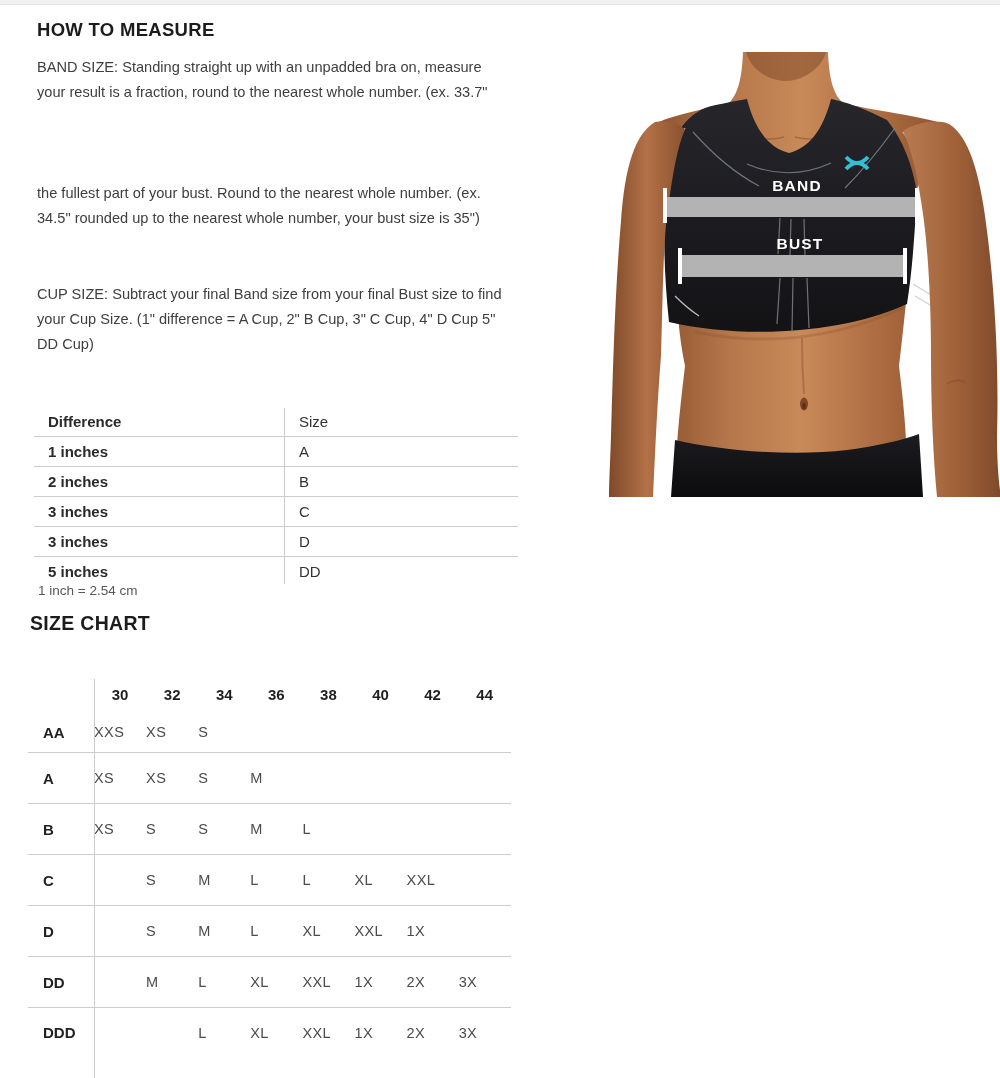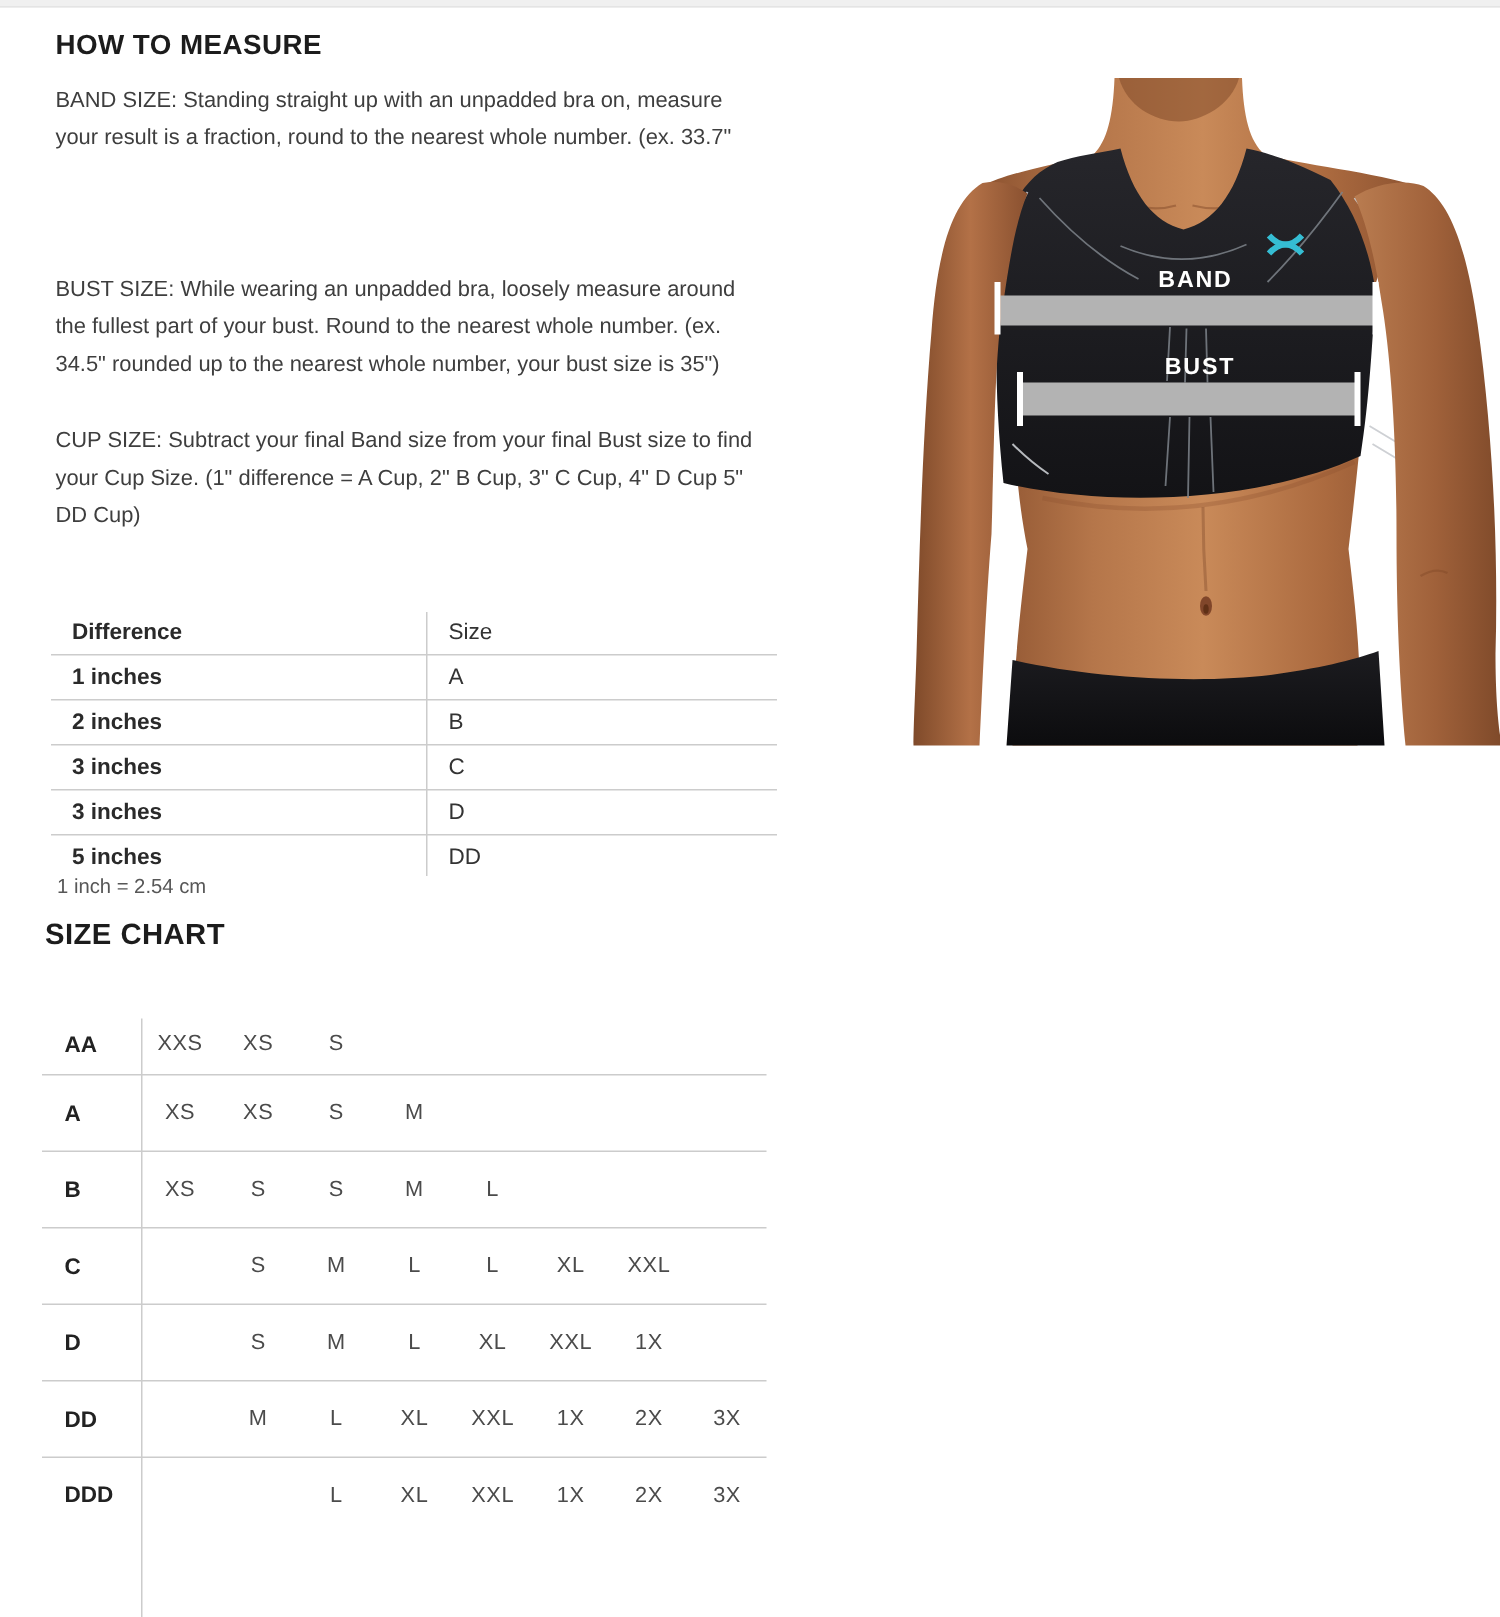--- a/index.html
+++ b/index.html
@@ -32,42 +32,41 @@
     border-bottom:1px solid #ccc;font-weight:700;font-size:15px;color:#1f1f1f;}
   .sc-head .sc-cup{padding-left:15px;}
   .sc-head .sc-bustlabel{padding-left:13px;}
   .sc-nums{display:grid;grid-template-columns:66px repeat(8,52.1px);height:36px;align-items:center;
     font-weight:700;font-size:15px;color:#1f1f1f;}
   .sc-nums div{text-align:center;}
   .sc-nums .blank{text-align:left;}
   .sc-row{display:grid;grid-template-columns:66px repeat(8,52.1px);align-items:center;
     border-bottom:1px solid #ccc;font-size:14.5px;color:#4b4b4b;}
   .sc-row .sc-label{padding-left:15px;font-weight:700;color:#222;font-size:15px;}
-  .sc-cell{text-align:center;letter-spacing:.4px;}
+  .sc-cell{text-align:left;letter-spacing:.4px;}
   .h40{height:40px;} .h50{height:50px;} .h49{height:49px;border-bottom:none;}
   .sc-vline{position:absolute;left:66px;top:3px;height:399px;width:1px;background:#ccc;}
 
   
   .figure{position:absolute;left:597px;top:36px;width:420px;height:464px;}
   .band-text{font-family:"Liberation Sans",sans-serif;font-size:15.5px;font-weight:700;
     letter-spacing:1.2px;fill:#fff;stroke:rgba(45,42,38,.4);stroke-width:.7;paint-order:stroke;}
 </style>
 </head>
 <body>
 
 <div class="topbar"></div>
 
 <div class="h-main">HOW TO MEASURE</div>
 
 <div class="para" id="p1">
   <div>BAND SIZE: Standing straight up with an unpadded bra on, measure</div>
   <div>your result is a fraction, round to the nearest whole number. (ex. 33.7"</div>
 </div>
 <div class="para" id="p2">
-  <div>BUST SIZE: While wearing an unpadded bra, loosely measure around</div>
   <div>the fullest part of your bust. Round to the nearest whole number. (ex.</div>
   <div>34.5" rounded up to the nearest whole number, your bust size is 35")</div>
 </div>
 <div class="para" id="p3">
   <div>CUP SIZE: Subtract your final Band size from your final Bust size to find</div>
   <div>your Cup Size. (1" difference = A Cup, 2" B Cup, 3" C Cup, 4" D Cup 5"</div>
   <div>DD Cup)</div>
 </div>
 
 <div class="diff">
@@ -97,20 +96,31 @@
     <div class="c2">DD</div>
   </div>
 </div>
 
 <div class="note">1 inch = 2.54 cm</div>
 
 <div class="h-size">SIZE CHART</div>
 
 <div class="sc">
   <div class="sc-vline"></div>
+  <div class="sc-nums">
+    <div class="blank"></div>
+    <div>30</div>
+    <div>32</div>
+    <div>34</div>
+    <div>36</div>
+    <div>38</div>
+    <div>40</div>
+    <div>42</div>
+    <div>44</div>
+  </div>
 
   <div class="sc-row h40">
     <div class="sc-label">AA</div>
     <div class="sc-cell">XXS</div>
     <div class="sc-cell">XS</div>
     <div class="sc-cell">S</div>
     <div class="sc-cell"></div>
     <div class="sc-cell"></div>
     <div class="sc-cell"></div>
     <div class="sc-cell"></div>

